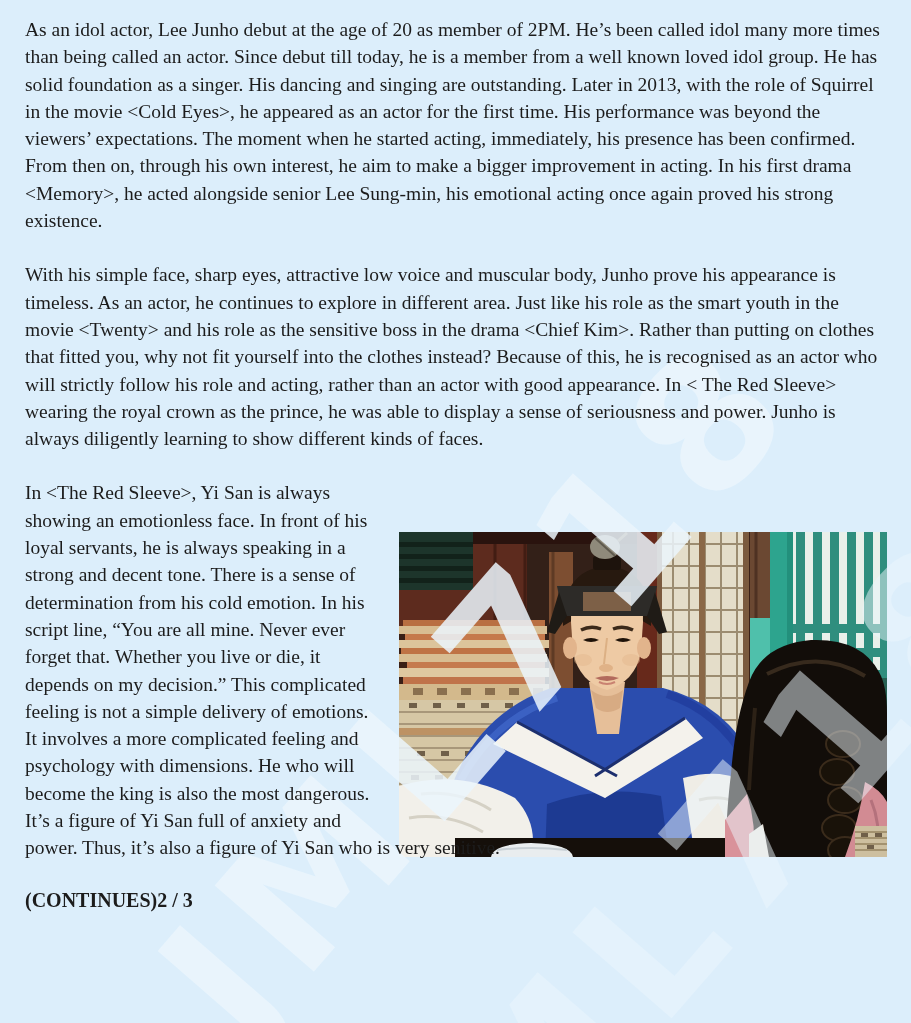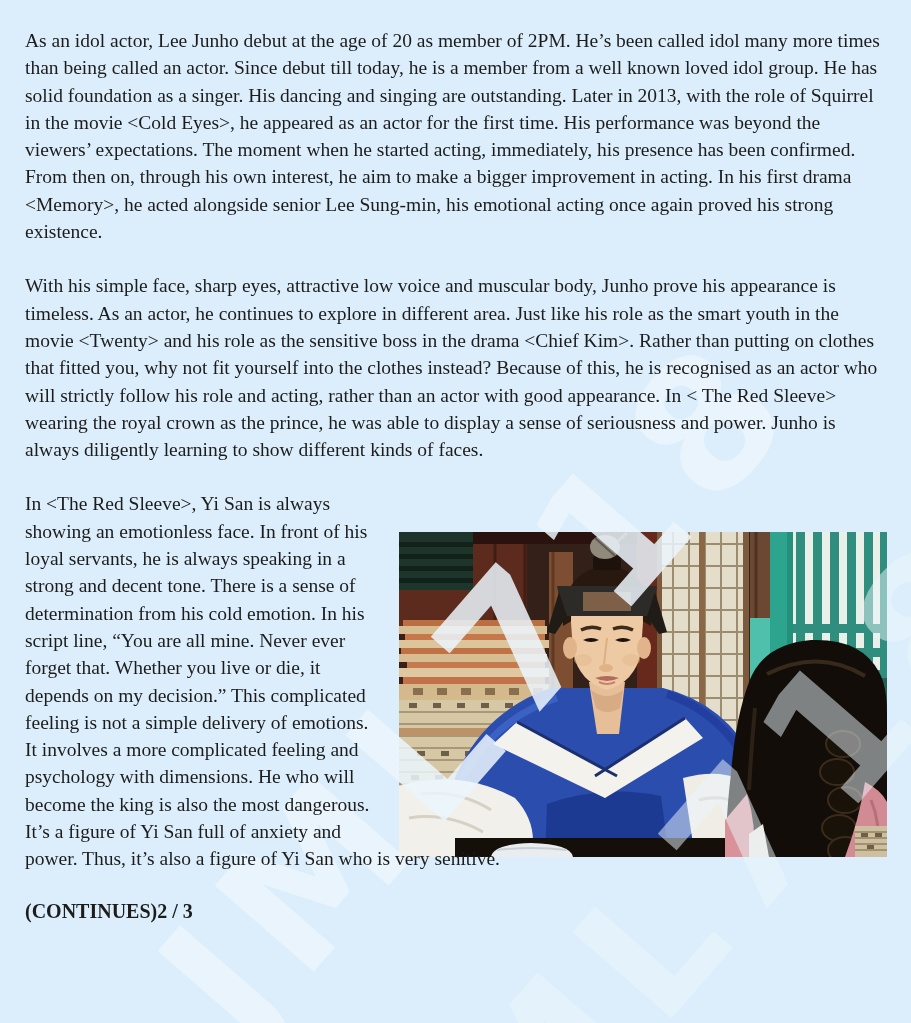--- a/index.html
+++ b/index.html
@@ -5,21 +5,21 @@
   html,body{margin:0;padding:0;}
   .page{
     position:relative;
     width:911px;height:1023px;
     background:#dceefb;
     overflow:hidden;
     font-family:"Liberation Serif","DejaVu Serif",serif;
     color:#1c1c1c;
   }
   .content{
-    position:absolute;left:25px;top:12px;width:861px;z-index:3;
+    position:absolute;left:25px;top:1px;width:861px;z-index:3;
   }
   .content p{
     margin:0 0 27px 0;
     font-size:19.5px;
     line-height:27.3px;
     text-align:left;
   }
   .content p.first{margin-top:15px;}
   .photo-spacer{
     float:right;

